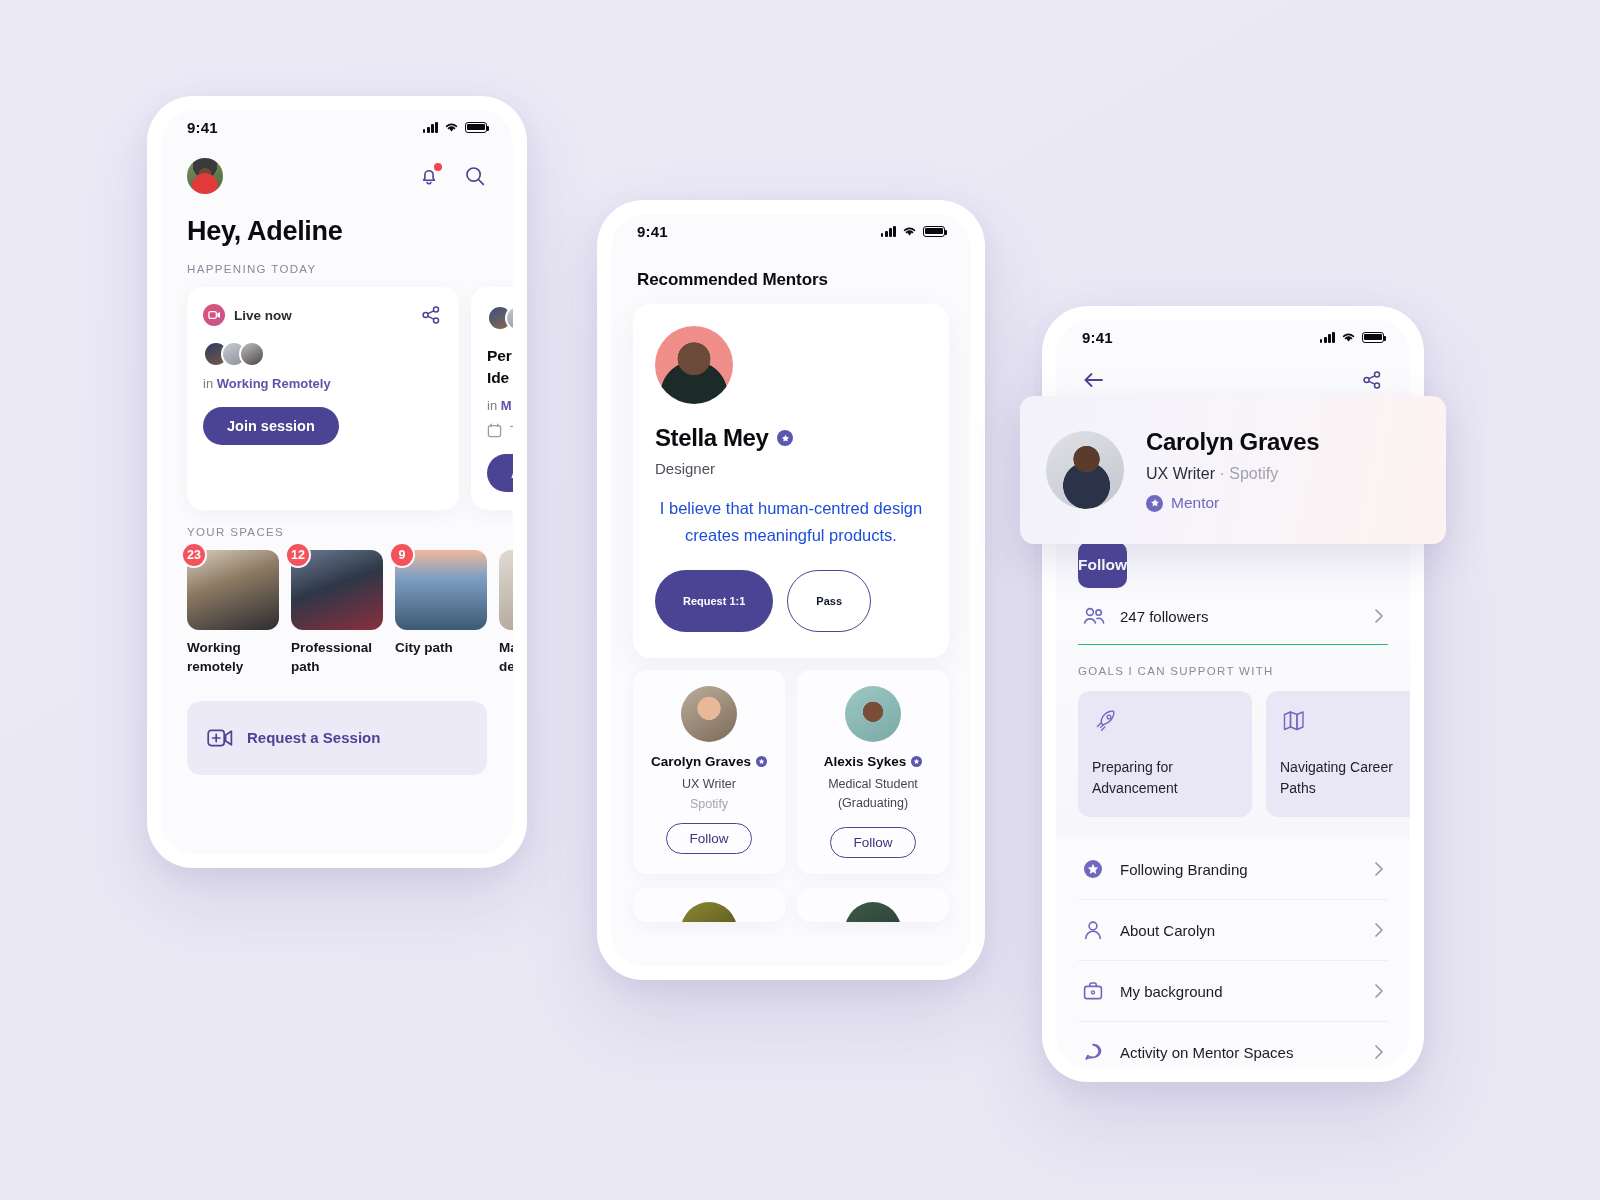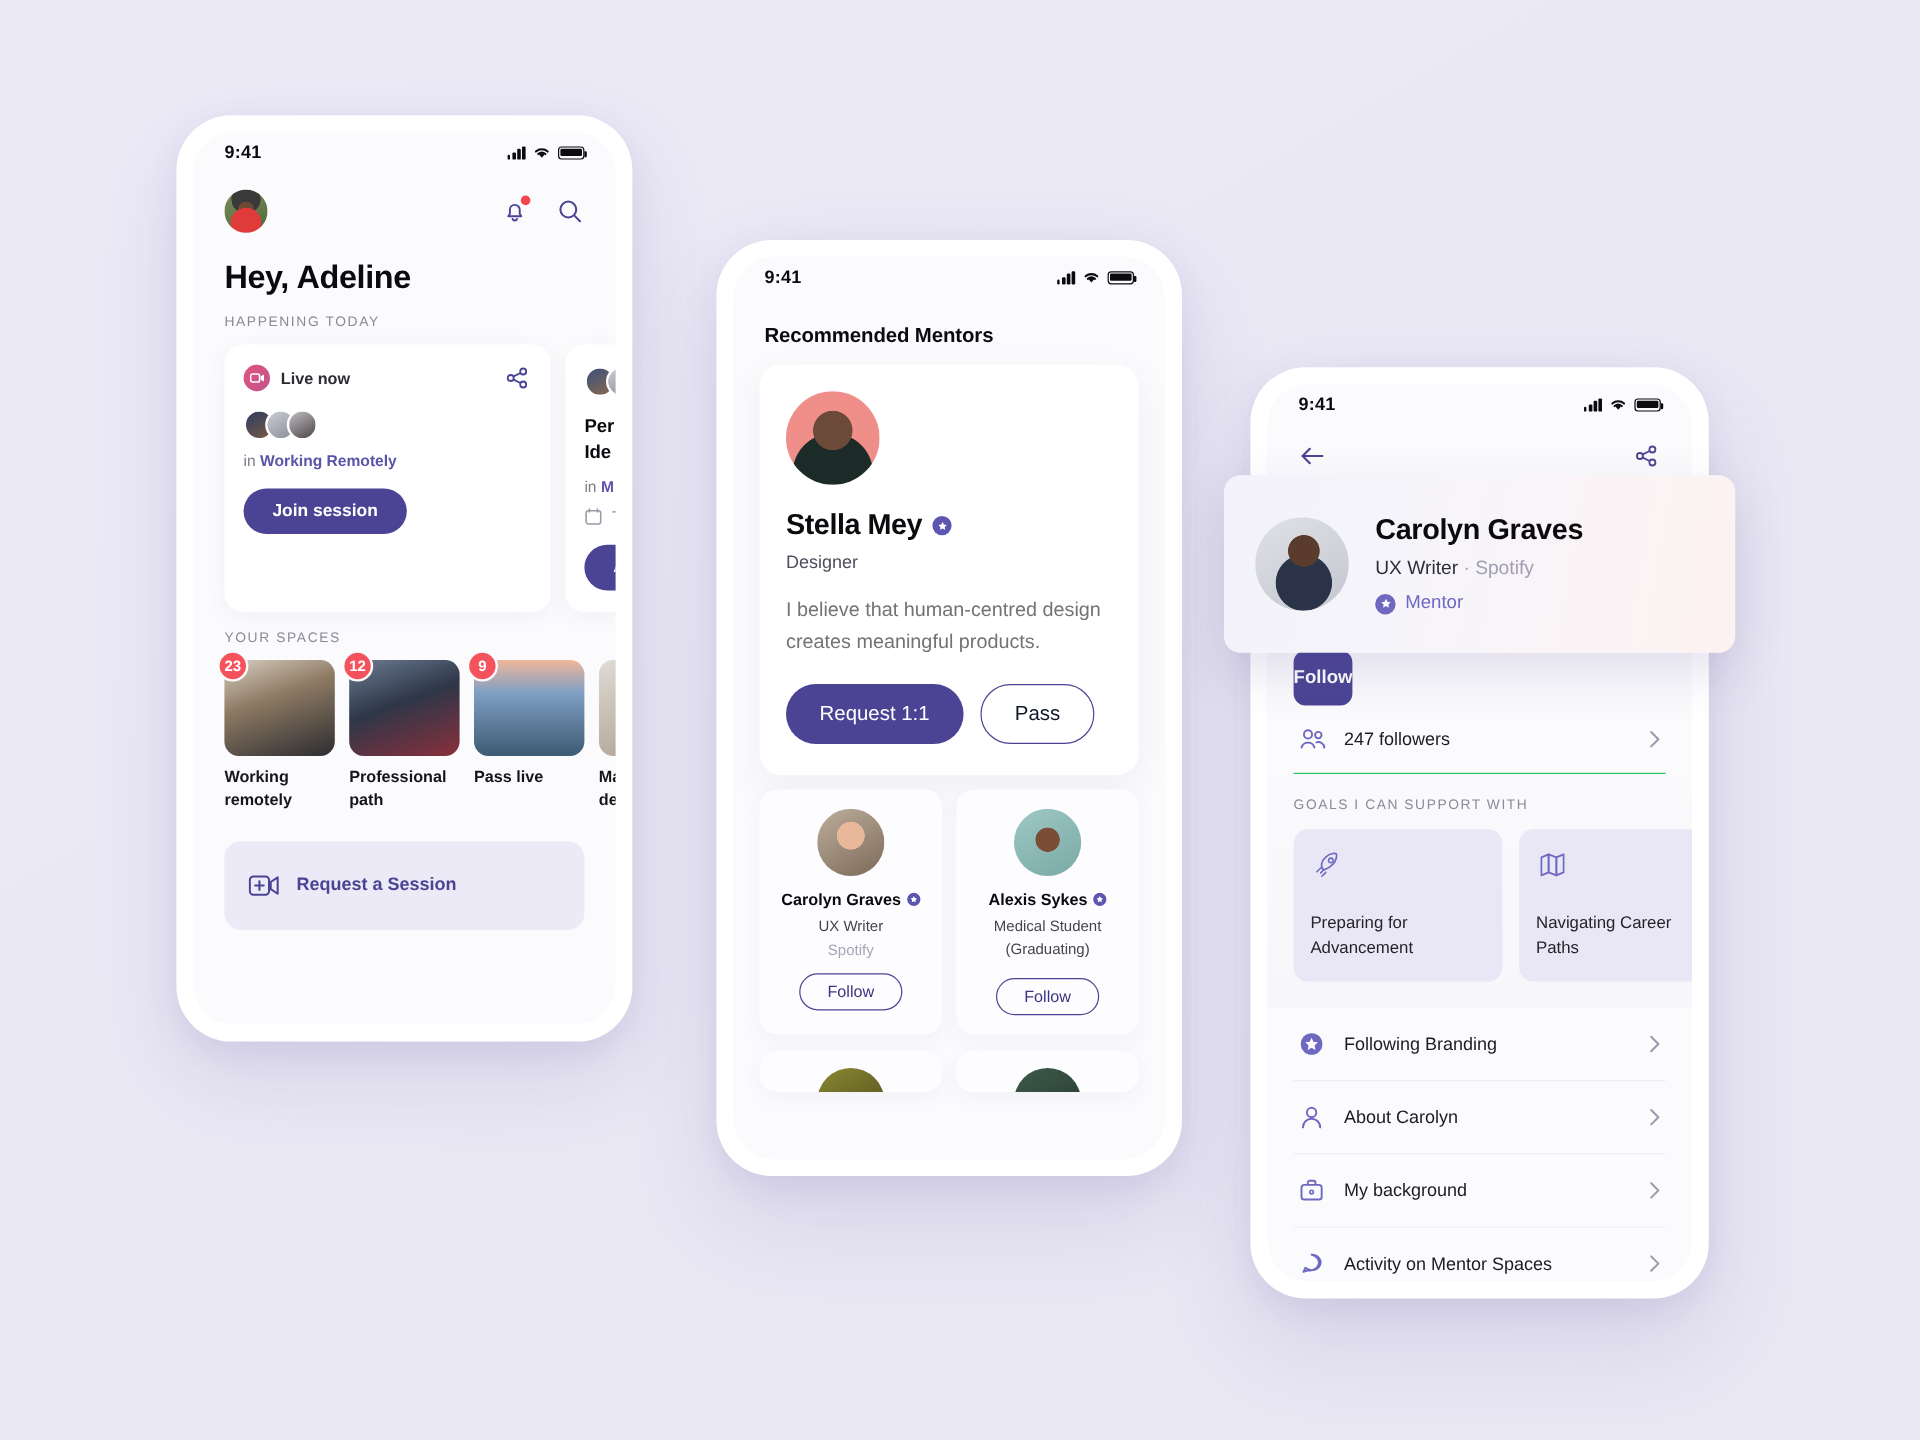--- a/index.html
+++ b/index.html
@@ -121,23 +121,23 @@
                  padding: 22px 22px 26px 22px; box-shadow: 0 10px 30px rgba(90,80,150,.07); }
   .mentor-card .avatar.big { width: 78px; height: 78px;
      background: radial-gradient(circle at 50% 42%, #6b4a3a 0 27%, rgba(0,0,0,0) 28%),
                  radial-gradient(circle at 50% 88%, #1c2b27 0 42%, rgba(0,0,0,0) 43%),
                  linear-gradient(150deg,#f08f8a,#ef8d87); }
   .m-name { font-size: 24px; font-weight:bold; color:#0b0b0f; margin-top: 20px;
             display:flex; align-items:center; gap:9px; letter-spacing:-.4px;}
   .verif { width:16px; height:16px; border-radius:50%; background:#5d56b0;
            display:inline-flex; align-items:center; justify-content:center; flex:none;}
   .m-role { font-size:15px; color:#4e4e5c; margin-top: 8px;}
-  .m-quote { font-size:16.5px; color:#737373; line-height:1.62; margin-top: 18px;}
+  .m-quote { font-size:16.5px; color:#1d4ed8; line-height:1.62; margin-top: 18px; text-align: center;}
   .m-btns { display:flex; gap: 14px; margin-top: 22px; }
-  .btn-lg { border-radius: 999px; font-size:17px; font-weight:normal; padding: 14px 28px;
+  .btn-lg { border-radius: 999px; font-size:11px; font-weight:bold; padding: 24px 28px;
             display:inline-flex; align-items:center; justify-content:center; cursor:pointer; }
   .btn-fill { background:#4b4494; color:#fff; border:none;}
   .btn-outline { background:transparent; color:#0f172a; border:1.6px solid #4b4494; }
 
   .mini-grid { display:flex; gap: 12px; padding: 12px 22px 0 22px; }
   .mini-card { background:#fdfdff; border-radius: 14px; padding: 16px 10px 16px 10px;
                flex: 1; text-align:center; box-shadow: 0 5px 16px rgba(90,80,150,.055); }
   .mini-card .avatar { width: 56px; height: 56px; margin: 0 auto; }
   .mc1 { background: radial-gradient(circle at 50% 40%, #e9b89a 0 26%, rgba(0,0,0,0) 27%),
                      linear-gradient(150deg,#bcae9c,#7d6a59); }
@@ -313,21 +313,21 @@
         <div class="space">
           <div class="space-thumb th2">
             <span class="badge">12</span>
           </div>
           <div class="space-name">Professional path</div>
         </div>
         <div class="space">
           <div class="space-thumb th3">
             <span class="badge">9</span>
           </div>
-          <div class="space-name">Pass live</div>
+          <div class="space-name">City path</div>
         </div>
         <div class="space" style="width:40px;overflow:hidden">
           <div class="space-thumb th4"></div>
           <div class="space-name">Ma dec</div>
         </div>
       </div>
 
       <div class="req-sess">
         <svg width="26" height="20" viewBox="0 0 26 20">
           <rect x="1.2" y="2.4" width="16" height="15.2" rx="3" fill="none" stroke="#4b4494" stroke-width="1.7"></rect>

